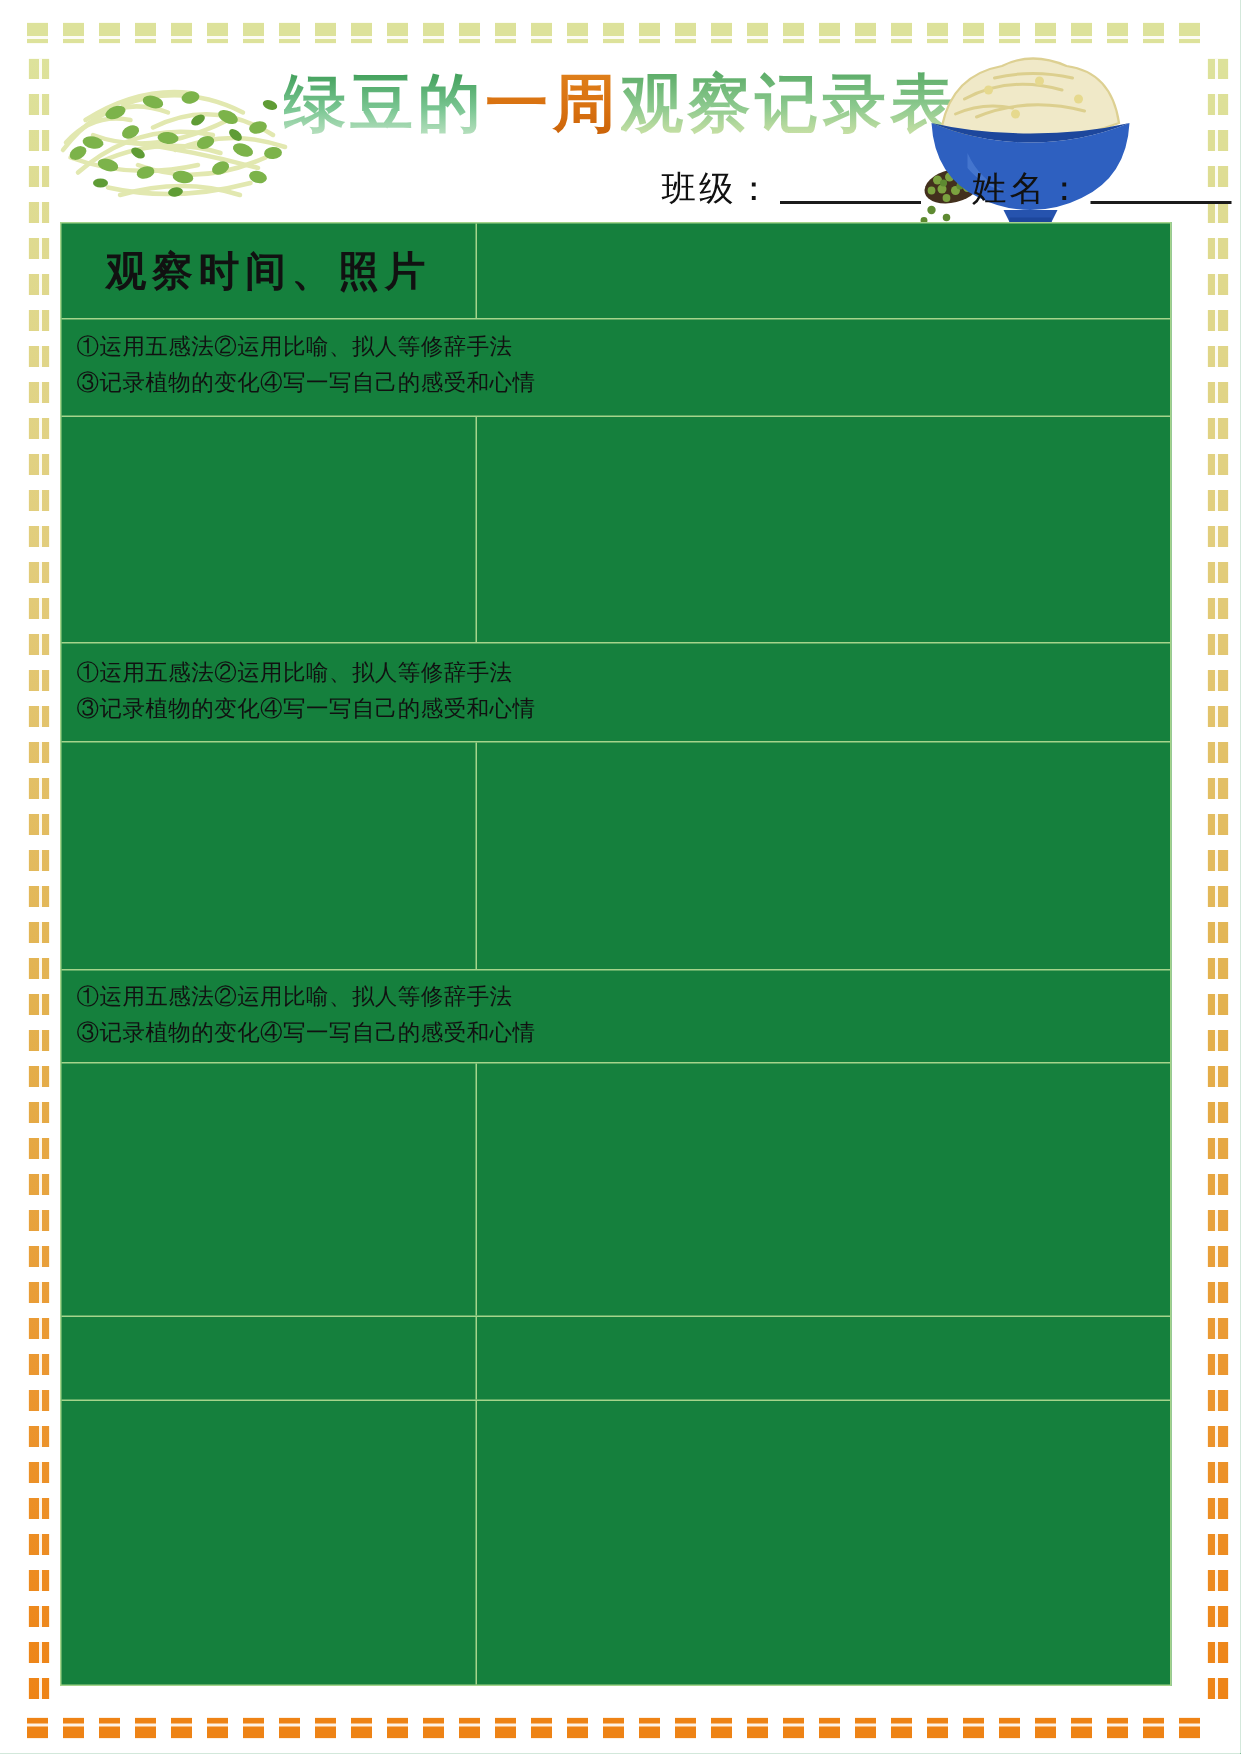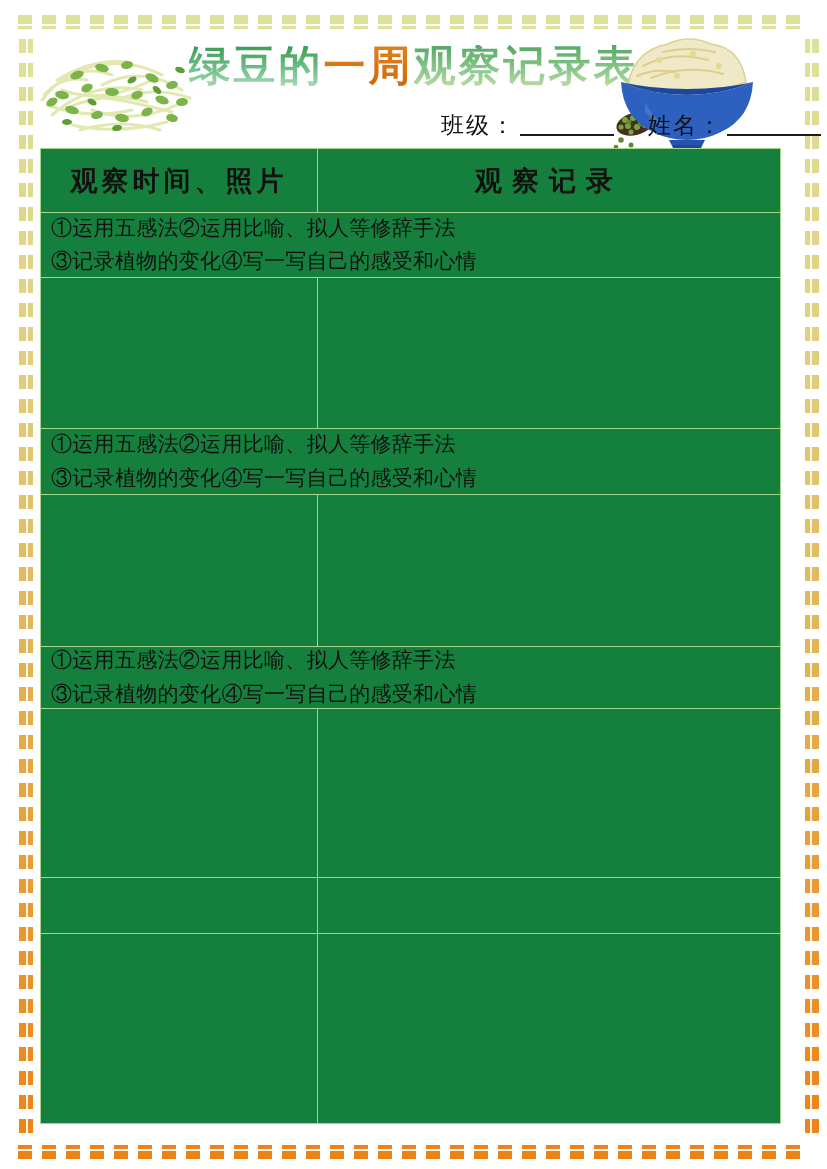--- a/index.html
+++ b/index.html
@@ -36,21 +36,21 @@
   .b-right { left:805px; }
   .b-left .bline  { top:0; bottom:0; left:7px; width:2px; }
   .b-right .bline { top:0; bottom:0; left:5px; width:2px; }
 
   
   .sprout-art { position:absolute; left:32px; top:40px; }
   .bowl-art   { position:absolute; left:593px; top:32px; }
 
   .title {
     position:absolute; left:0; right:0; top:48px; text-align:center;
-    font-family:Liberation Mono, monospace;
+    font-family:Liberation Sans, sans-serif;
     font-weight:bold; font-size:42px; letter-spacing:3px; line-height:1;
     white-space:nowrap;
   }
   .t-green1, .t-green2, .t-orange {
     -webkit-background-clip:text; background-clip:text;
     -webkit-text-fill-color:transparent; color:#4aa866;
   }
   .t-green1 { background-image:linear-gradient(180deg,#3f9e58 5%,#7cc794 60%,#bfe3c4 100%); }
   .t-green2 { background-image:linear-gradient(180deg,#55a863 0%,#8cc98e 55%,#cfe3a8 100%); }
   .t-orange { background-image:linear-gradient(180deg,#e0811c 0%,#d8700f 60%,#c96208 100%); color:#d8700f; }
@@ -78,21 +78,21 @@
   .h153{height:152px} .h63{height:62px} .h170{height:169px} .h57{height:56px} .h191{height:190px}
 
   .hdr { display:flex; align-items:center; justify-content:center;
          font-weight:bold; font-size:27px; }
   .hdr-1 { letter-spacing:4px; }
   .hdr-2 { letter-spacing:10px; }
 
   .day-cell { display:flex; align-items:center; padding-left:8px;
               font-size:28px; letter-spacing:0.5px; white-space:nowrap; }
   .notes-cell { display:flex; flex-direction:column; justify-content:center;
-                padding:2px 6px 2px 10px; font-size:21px; line-height:1.58;
+                padding:2px 6px 2px 10px; font-size:15px; line-height:1.58;
                 letter-spacing:0.3px; white-space:nowrap; }
 </style>
 </head>
 <body>
 
 <div class="page">
 
   <div class="bstrip b-top">
       <i class="bline"></i>
     </div>
@@ -197,21 +197,20 @@
   </svg>
 
   <div class="form-line">
     <span>班级：</span><span class="blank"></span><span class="form-gap"></span><span>姓名：</span><span class="blank"></span>
   </div>
 
   <div class="sheet">
 
     <div class="row h64">
       <div class="c1 hdr hdr-1">观察时间、照片</div>
-      <div class="c2 hdr hdr-2">观察记录</div>
     </div>
 
     <div class="row h66">
       <div class="c2 notes-cell">
         <div>①运用五感法②运用比喻、拟人等修辞手法</div>
         <div>③记录植物的变化④写一写自己的感受和心情</div>
       </div>
     </div>
 
     <div class="row h152">

